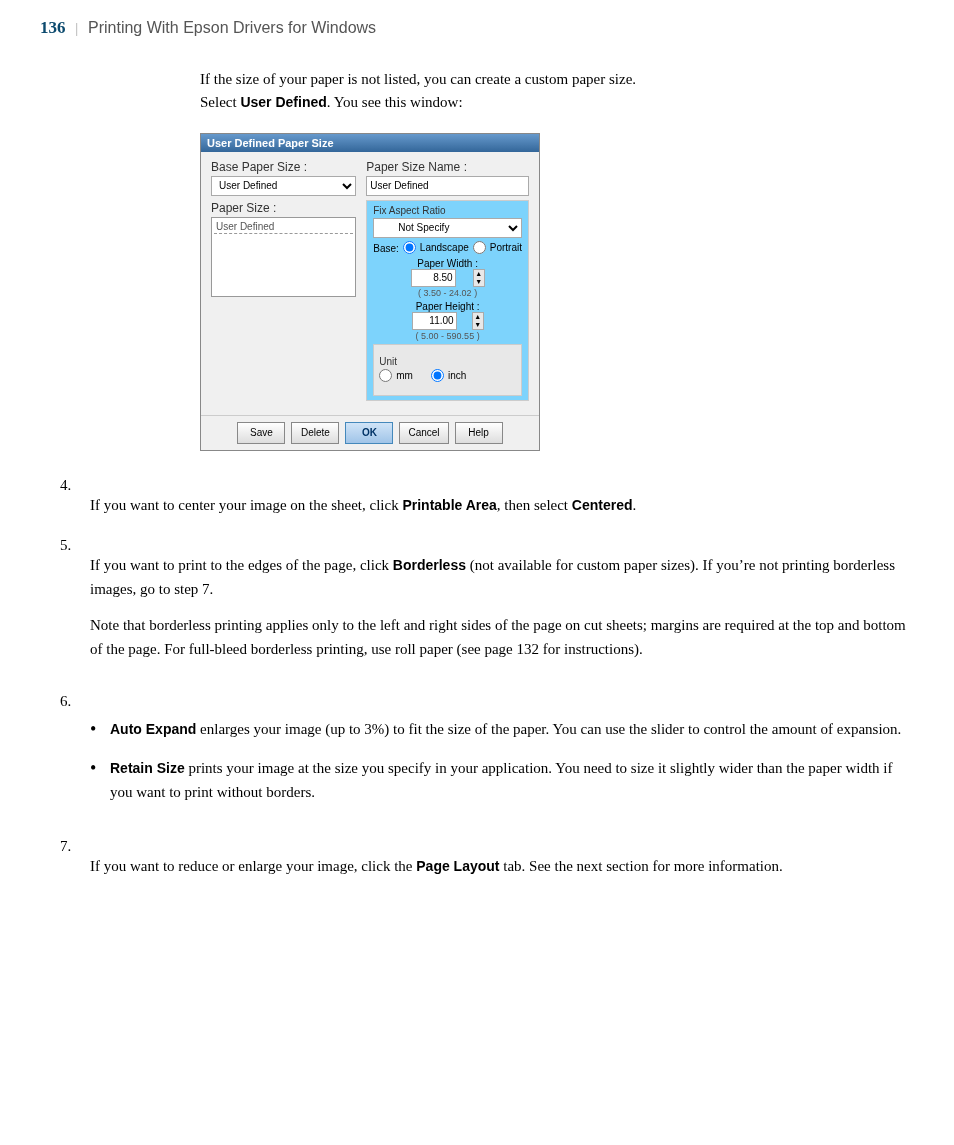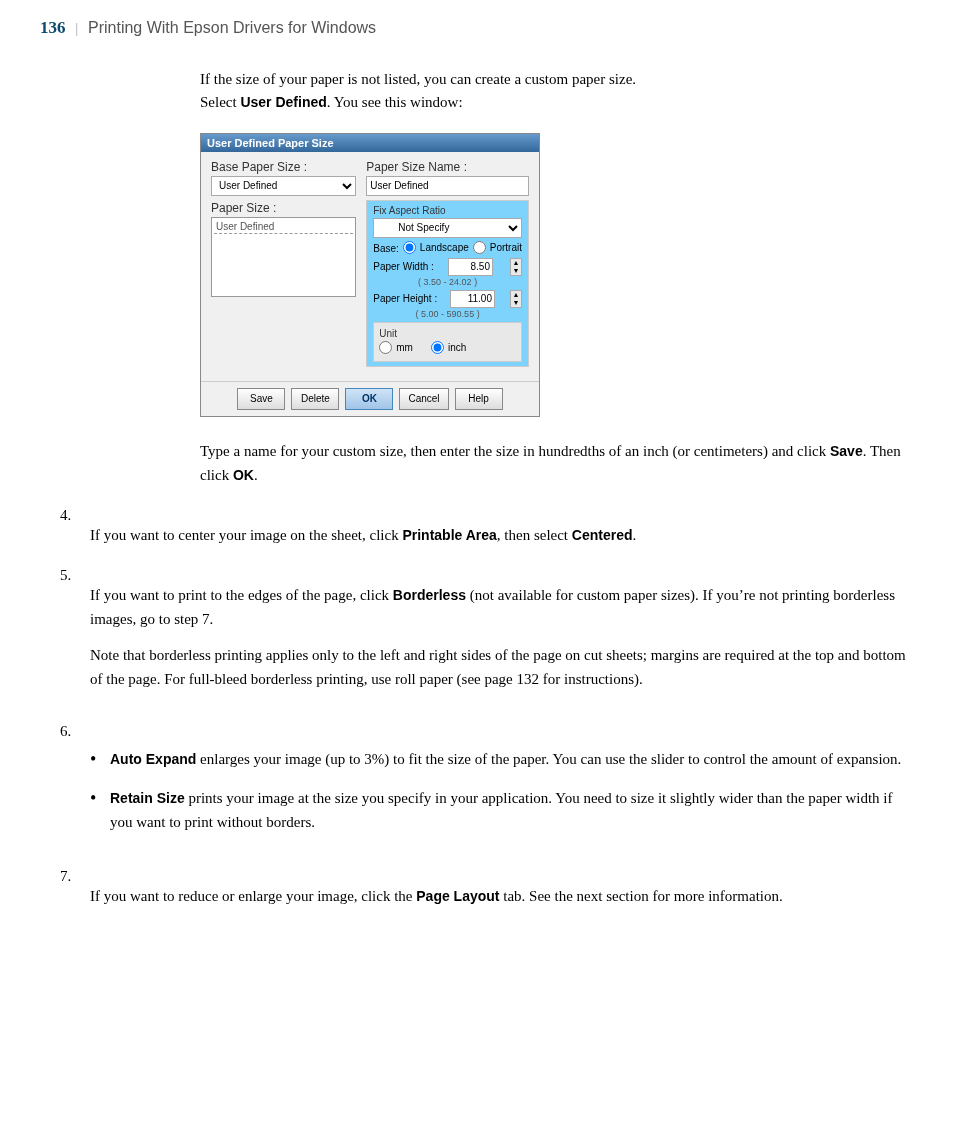--- a/index.html
+++ b/index.html
@@ -148,23 +148,24 @@
       display: flex;
       align-items: center;
       gap: 4px;
       font-size: 10px;
       margin-bottom: 2px;
     }
 
     .spinner-row {
       display: flex;
       align-items: center;
-      justify-content: space-between;
+      justify-content: flex-start;
       font-size: 10px;
       margin-bottom: 1px;
+      flex-direction: column;
     }
 
     .spinner-input {
       width: 45px;
       height: 18px;
       border: 1px solid #aaa;
       background: white;
       text-align: right;
       padding-right: 2px;
       font-size: 10px;
@@ -192,21 +193,21 @@
     .spinner-range {
       font-size: 9px;
       color: #555;
       text-align: center;
       margin-bottom: 3px;
     }
 
     .unit-section {
       font-size: 10px;
       border: 1px solid #ccc;
-      padding: 5px 5px;
+      padding: 11px 5px;
       background: #e8e8e8;
     }
 
     .unit-label {
       font-size: 10px;
       margin-bottom: 2px;
       color: #333;
     }
 
     .dialog-buttons {
@@ -394,23 +395,20 @@
         <button class="dialog-btn">Save</button>
         <button class="dialog-btn">Delete</button>
         <button class="dialog-btn dialog-btn-ok">OK</button>
         <button class="dialog-btn">Cancel</button>
         <button class="dialog-btn">Help</button>
       </div>
     </div>
   </div>
 
   
-  <p class="paragraph">
-    <span>Type a name for your custom size, then enter the size in hundredths of an inch (or centimeters) and click </span><span class="bold-sans">Save</span><span>. Then click </span><span class="bold-sans">OK</span><span>.</span>
-  </p>
 
   
   <div class="step">
     <div class="step-number">4.</div>
     <div class="step-content">
       <span>If you want to center your image on the sheet, click </span><span class="bold-sans">Printable Area</span><span>, then select </span><span class="bold-sans">Centered</span><span>.</span>
     </div>
   </div>
 
   

